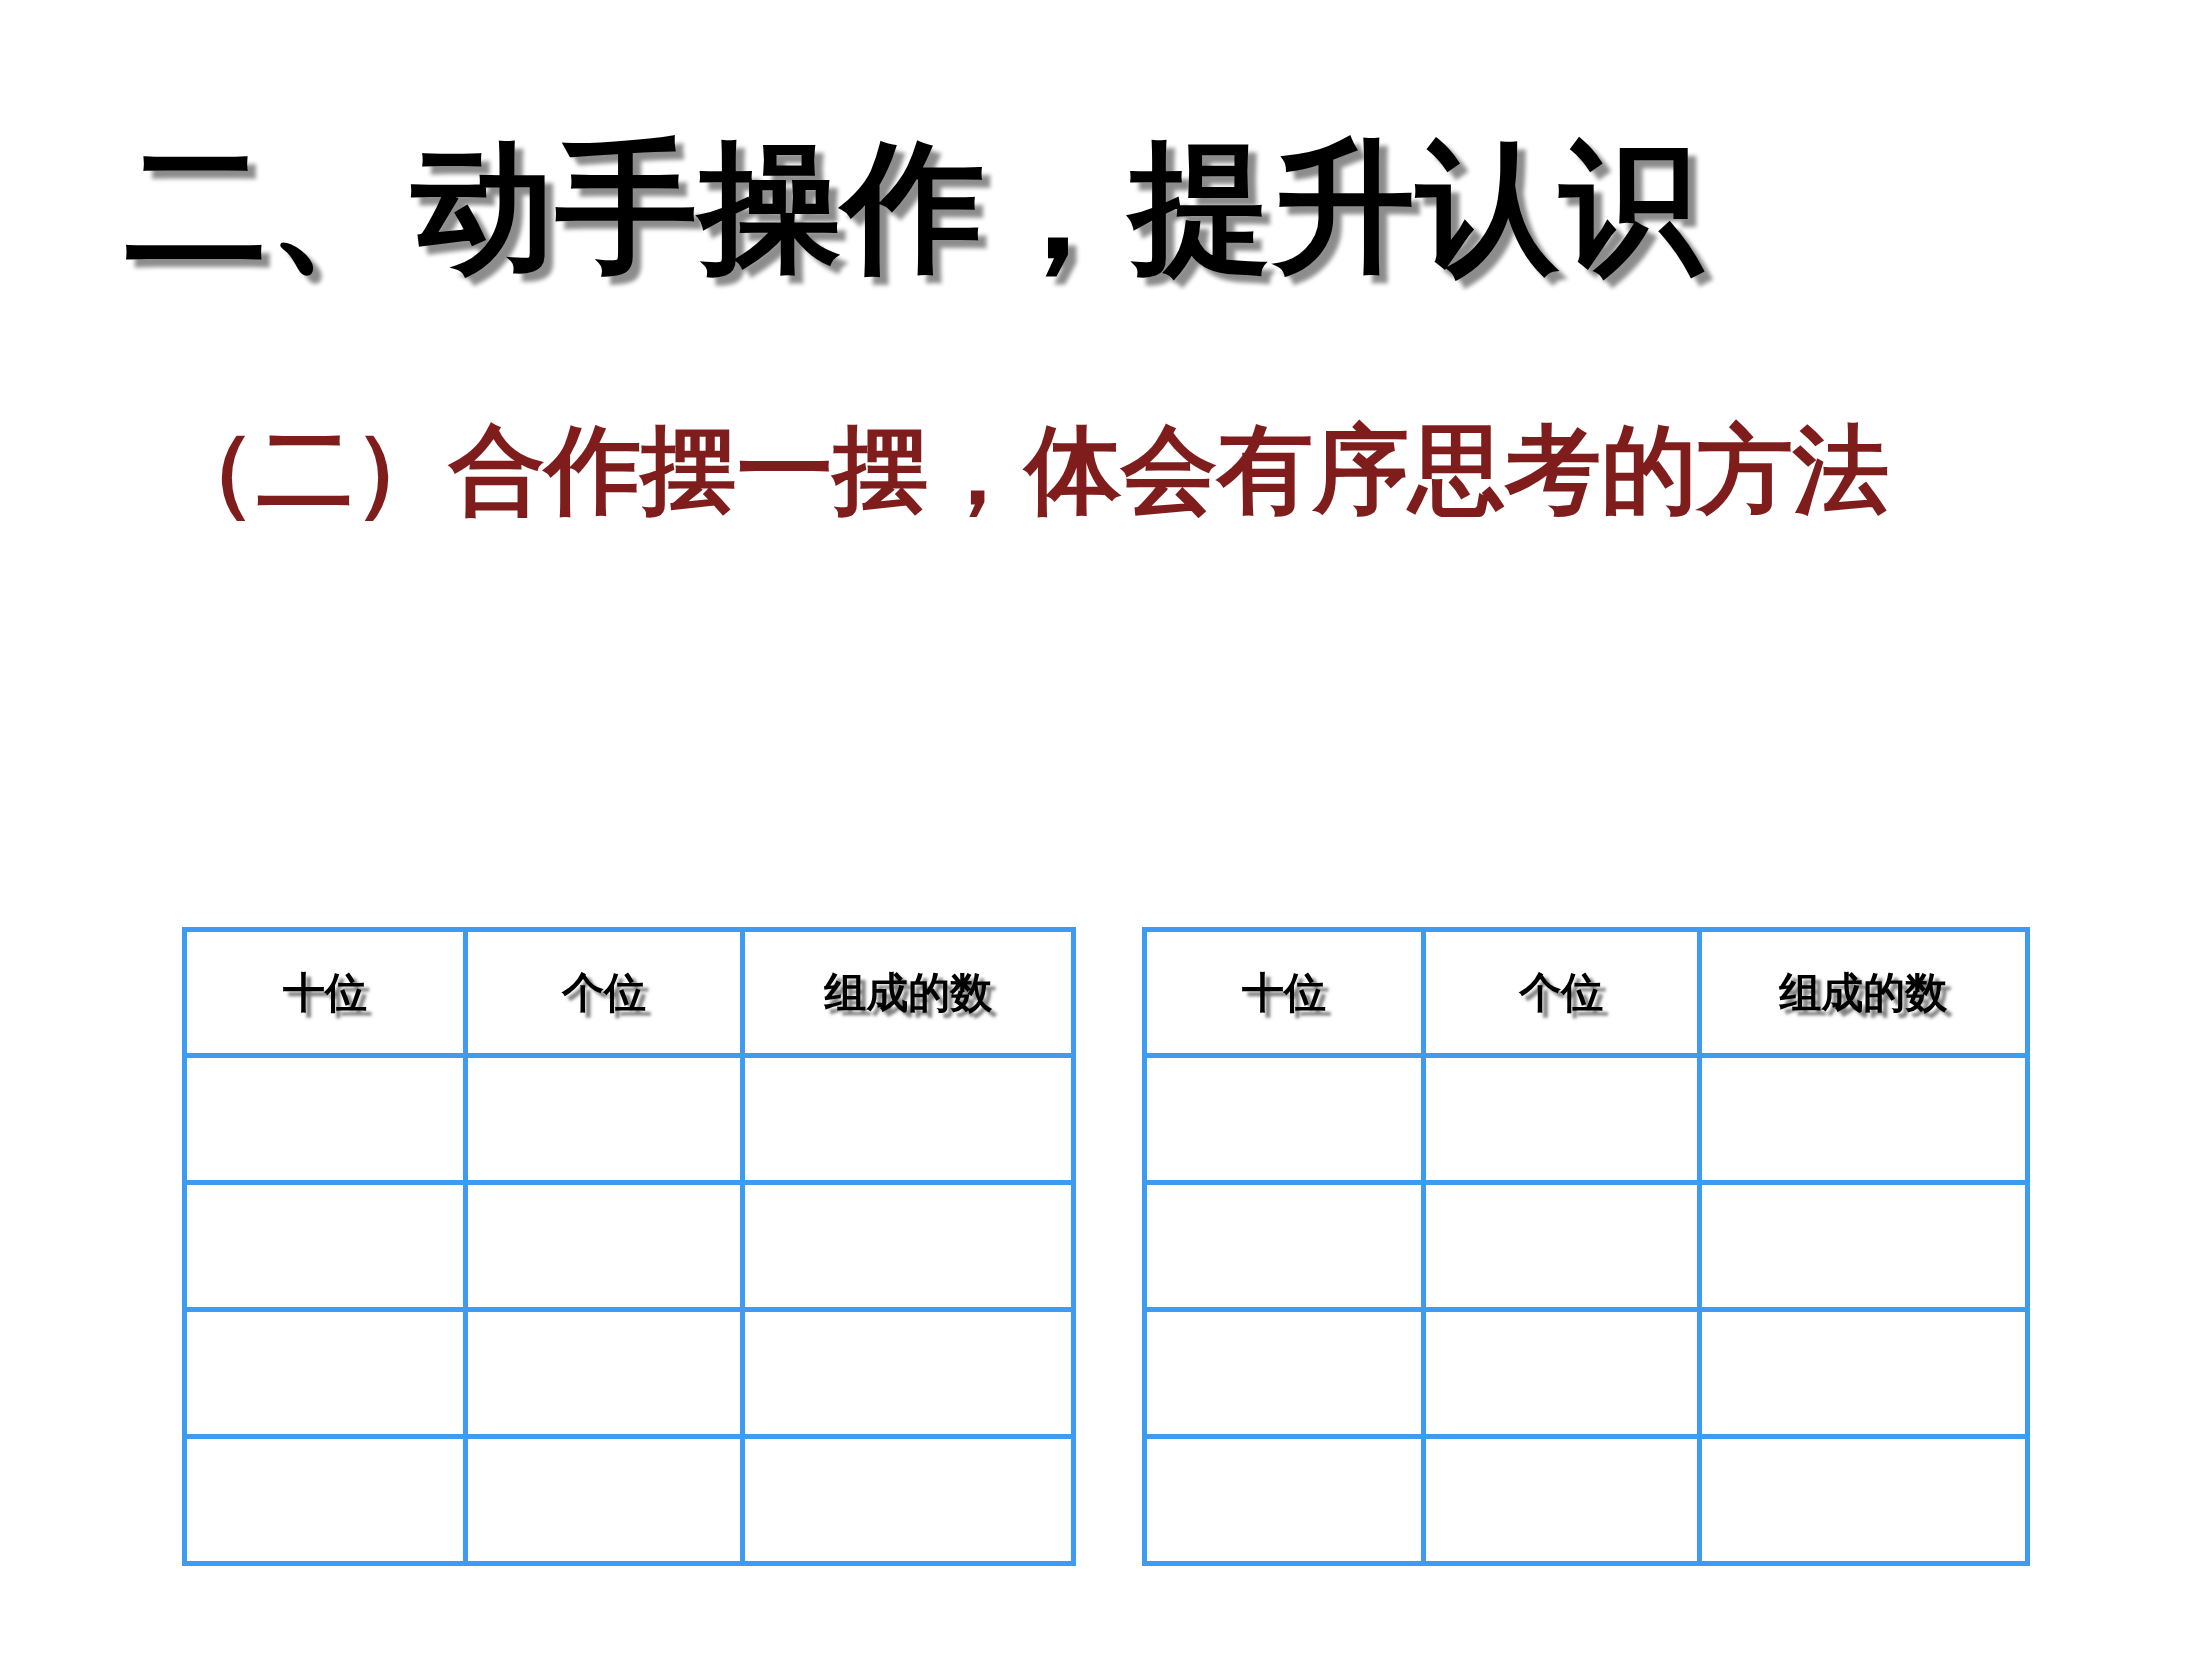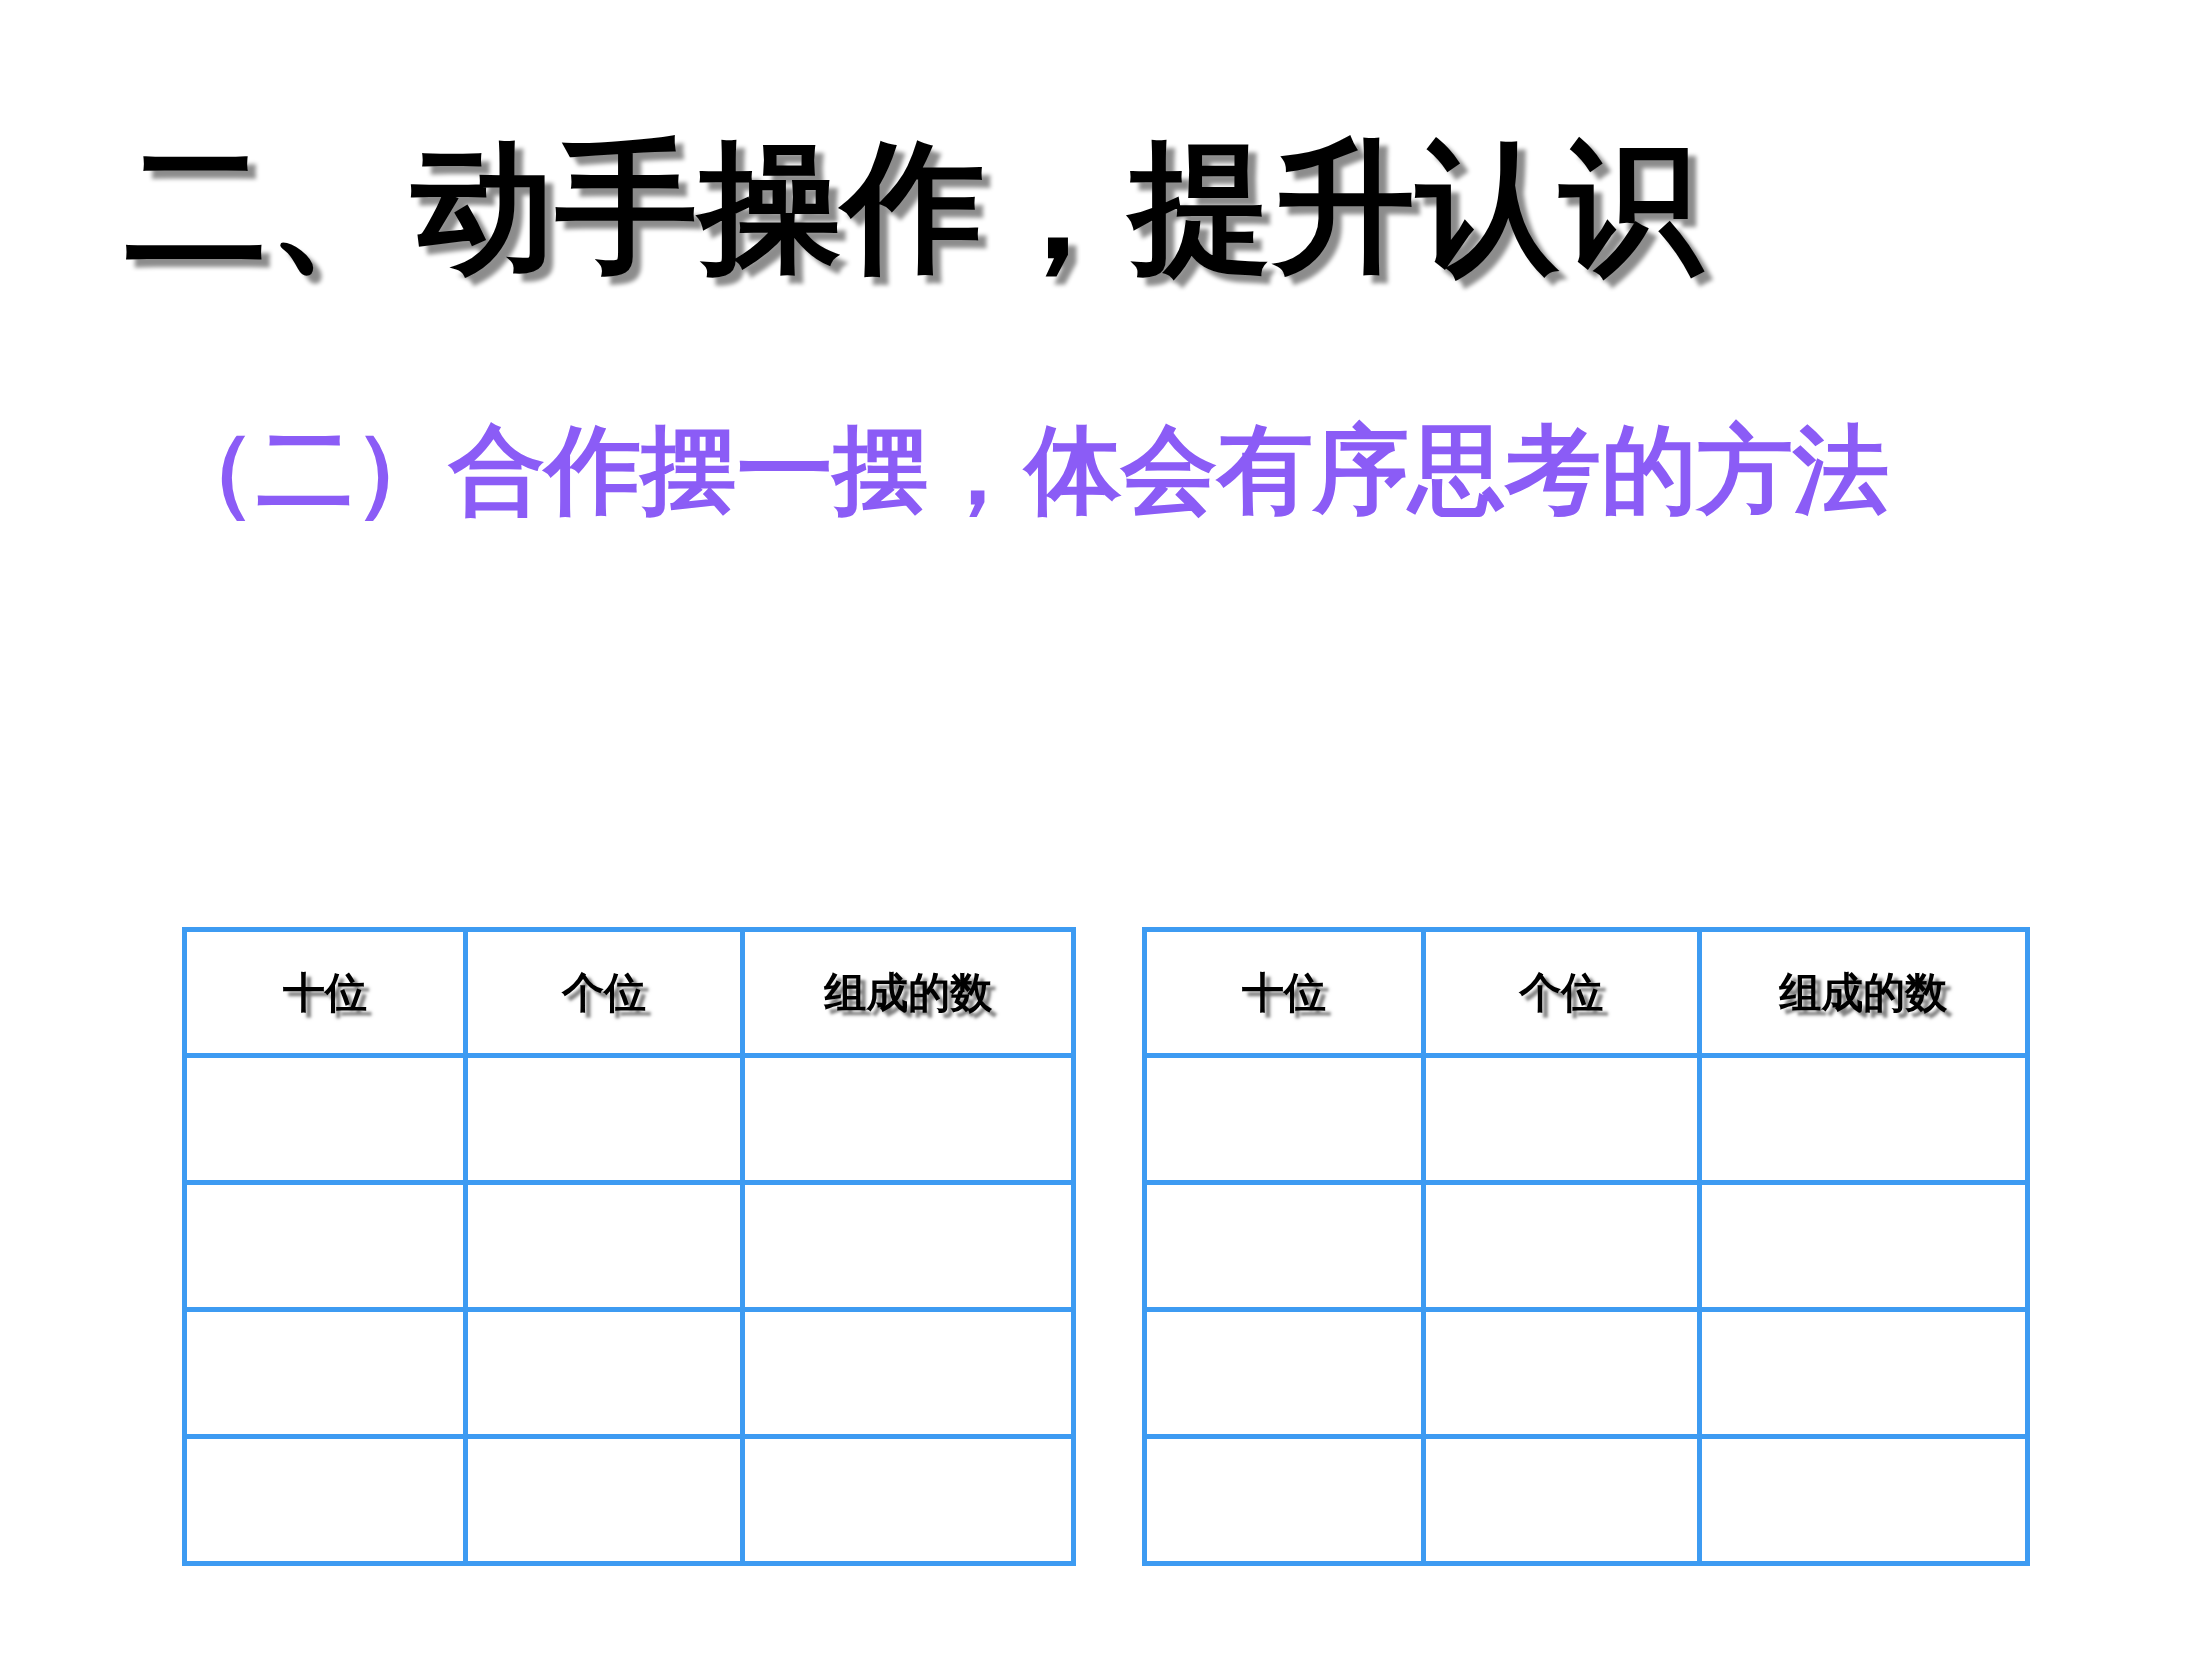--- a/index.html
+++ b/index.html
@@ -28,21 +28,21 @@
     letter-spacing: 1.5px;
     text-shadow: 8.4px 8.4px 4.6px rgba(0, 0, 0, 0.45);
   }
   .subtitle {
     position: absolute;
     left: 161px;
     top: 413px;
     font-size: 96px;
     line-height: 1.2;
     font-weight: bold;
-    color: #8b5cf6;
+    color: #7f1d1d;
     white-space: nowrap;
     letter-spacing: 0;
   }
   table.comp-table {
     position: absolute;
     top: 927px;
     border-collapse: collapse;
     table-layout: fixed;
     background: #ffffff;
   }

